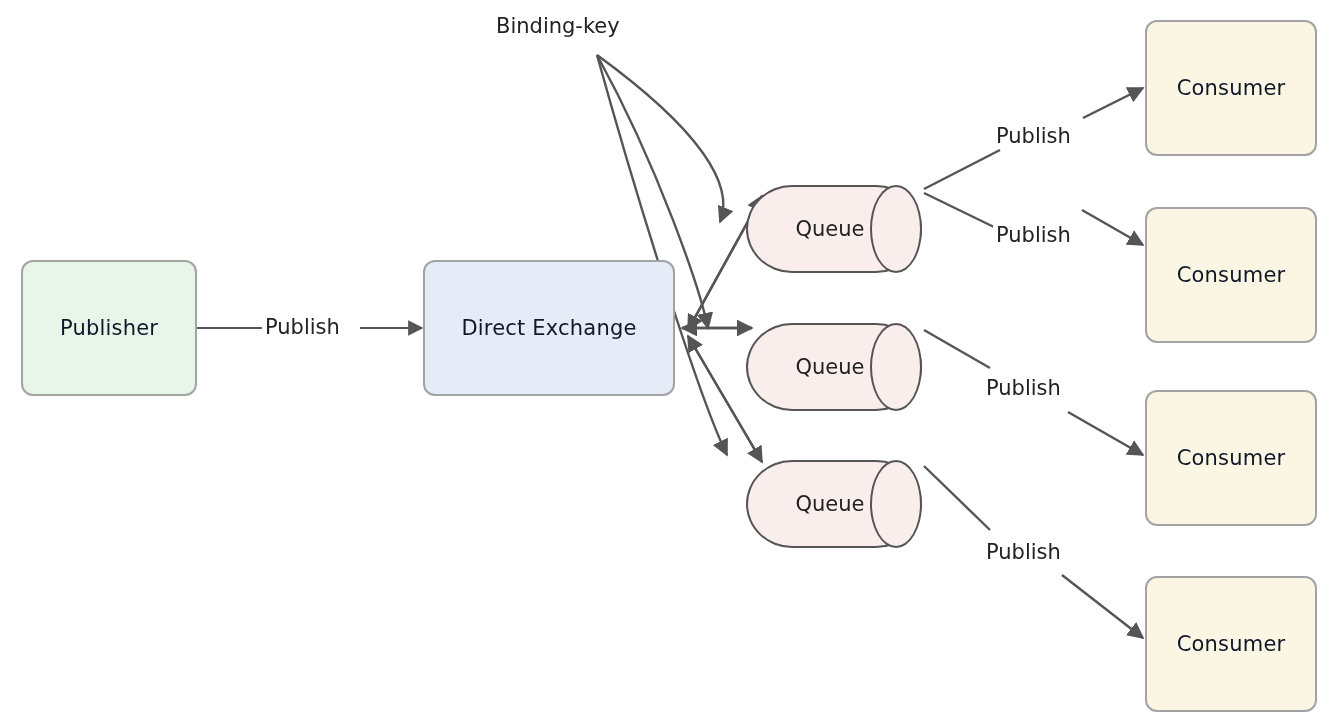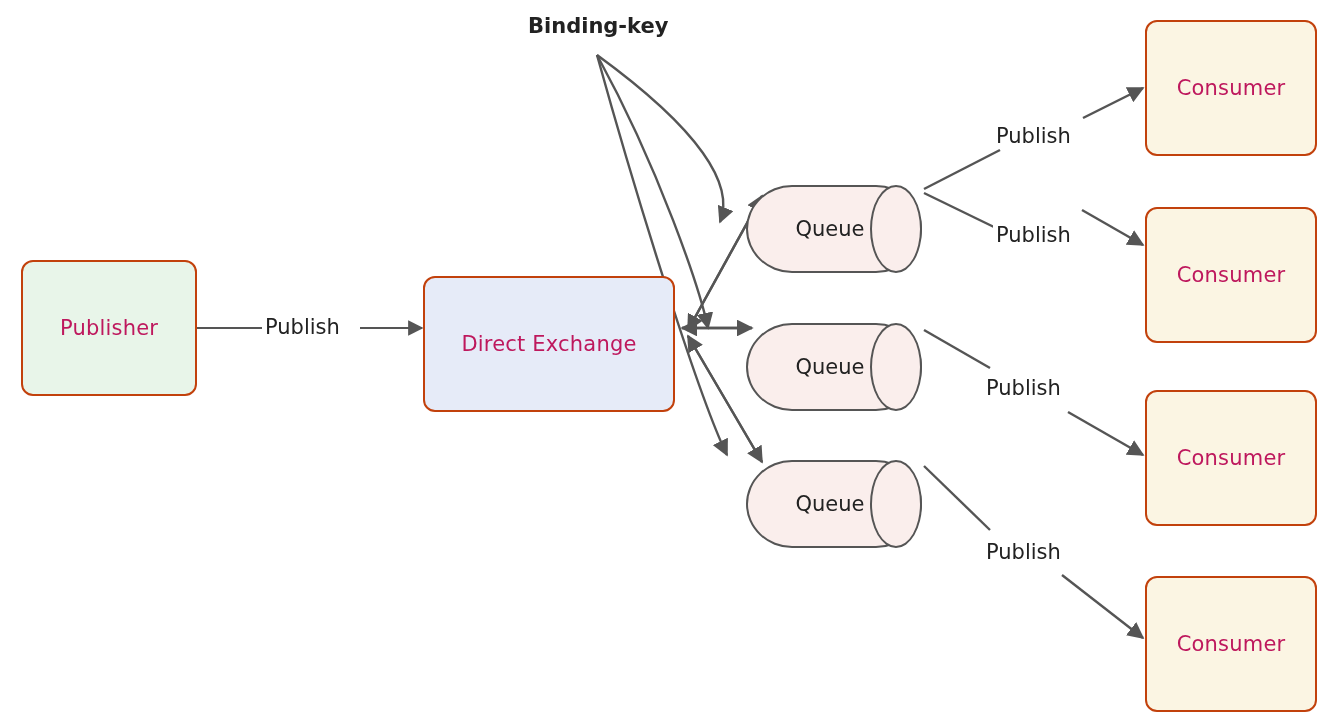--- a/index.html
+++ b/index.html
@@ -20,22 +20,22 @@
     left: 0; top: 0;
     width: 1331px;
     height: 724px;
   }
   .node {
     position: absolute;
     box-sizing: border-box;
     display: flex;
     align-items: center;
     justify-content: center;
-    border: 2px solid #c2410c;
-    color: #be185d;
+    border: 2px solid #a3a3a3;
+    color: #0f172a;
     font-size: 21px;
     font-weight: 400;
     letter-spacing: 0.2px;
   }
   .rounded-box {
     border-radius: 12px;
   }
   .publisher-box { background: #e8f5e9; }
   .exchange-box  { background: #e6ebf8; }
   .consumer-box  { background: #fbf5e3; }
@@ -153,29 +153,29 @@
       <line x1="924" y1="330" x2="990" y2="368" stroke="#555555" stroke-width="2.4"></line>
       <line x1="1068" y1="412" x2="1143" y2="455" stroke="#555555" stroke-width="2.4" marker-end="url(#arrow)"></line>
     </g>
 
     <g>
       <line x1="924" y1="466" x2="990" y2="530" stroke="#555555" stroke-width="2.4"></line>
       <line x1="1062" y1="575" x2="1143" y2="638" stroke="#555555" stroke-width="2.4" marker-end="url(#arrow)"></line>
     </g>
   </svg>
 
-  <div class="title-label" style="left:528px; top:14px;font-weight:bold;">Binding-key</div>
+  <div class="title-label" style="left:496px; top:14px;">Binding-key</div>
 
   <div class="node rounded-box publisher-box" style="left:21px; top:260px; width:176px; height:136px;">
     <span>Publisher</span>
   </div>
 
   <div class="edge-label" style="left:262px; top:316px;">Publish</div>
 
-  <div class="node rounded-box exchange-box" style="left:423px; top:260px; width:252px; height:136px;margin-top:16px;">
+  <div class="node rounded-box exchange-box" style="left:423px; top:260px; width:252px; height:136px;">
     <span>Direct Exchange</span>
   </div>
 
   <div class="queue" style="left:746px; top:145px;">
     <div class="body"></div>
     <div class="cap"></div>
     <div class="qlabel">Queue</div>
   </div>
 
   <div class="queue" style="left:746px; top:283px;">

